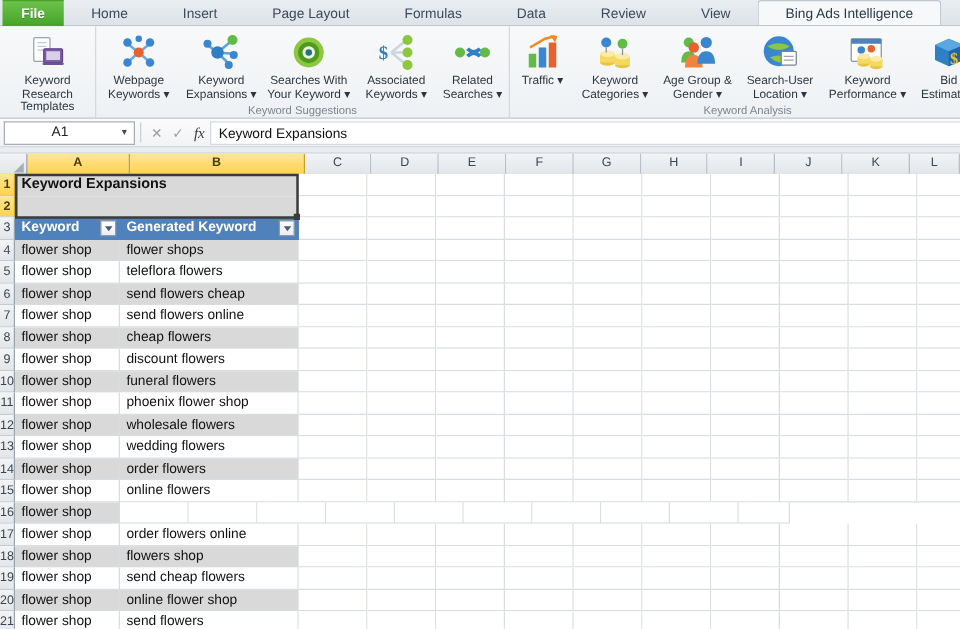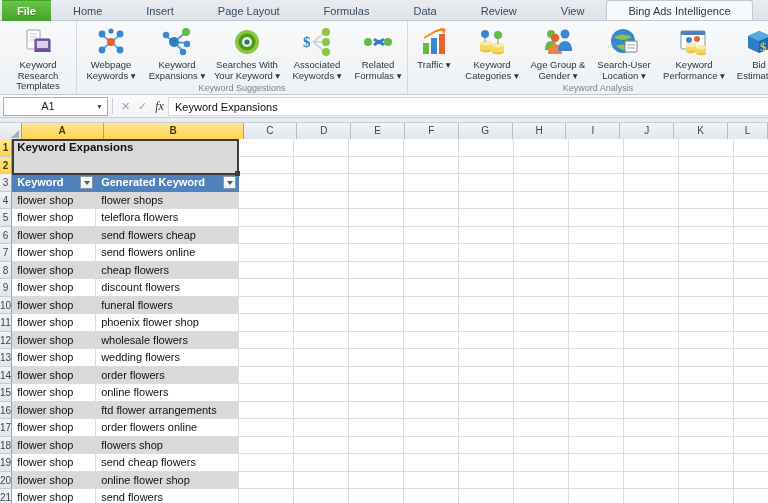--- a/index.html
+++ b/index.html
@@ -331,21 +331,21 @@
           </div>
           <div class="rbtn w56">
             <div class="ico">
               <svg width="32" height="32" viewBox="0 0 32 32">
                 <circle cx="6" cy="16" r="4" fill="#62bb46"></circle>
                 <circle cx="26" cy="16" r="4" fill="#62bb46"></circle>
                 <path d="M12 13 q5 5 10 0" stroke="#2f7fc4" stroke-width="3" fill="none"></path>
                 <path d="M12 19 q5 -5 10 0" stroke="#2f7fc4" stroke-width="3" fill="none"></path>
               </svg>
             </div>
-            <div class="rlabel">Related Formulas ▾</div>
+            <div class="rlabel">Related Searches ▾</div>
           </div>
         </div>
         <div class="group-label">Keyword Suggestions</div>
       </div>
       <div class="group">
         <div class="group-items">
           <div class="rbtn w50">
             <div class="ico">
               <svg width="32" height="32" viewBox="0 0 32 32">
                 <rect x="5" y="17" width="6" height="11" fill="#62bb46"></rect>
@@ -694,21 +694,20 @@
             <div class="cell empty" style="width: 55px;"></div>
             <div class="cell empty" style="width: 55px;"></div>
             <div class="cell empty" style="width: 55px;"></div>
             <div class="cell empty" style="width: 55px;"></div>
             <div class="cell empty" style="width: 55px;"></div>
             <div class="cell empty" style="width: 55px;"></div>
             <div class="cell empty" style="width: 41px;"></div>
           </div>
           <div class="row">
             <div class="cell shade" style="width: 84px;">flower shop</div>
-            <div class="cell shade" style="width: 143px;">ftd flower arrangements</div>
             <div class="cell empty" style="width: 55px;"></div>
             <div class="cell empty" style="width: 55px;"></div>
             <div class="cell empty" style="width: 55px;"></div>
             <div class="cell empty" style="width: 55px;"></div>
             <div class="cell empty" style="width: 55px;"></div>
             <div class="cell empty" style="width: 55px;"></div>
             <div class="cell empty" style="width: 55px;"></div>
             <div class="cell empty" style="width: 55px;"></div>
             <div class="cell empty" style="width: 55px;"></div>
             <div class="cell empty" style="width: 41px;"></div>

